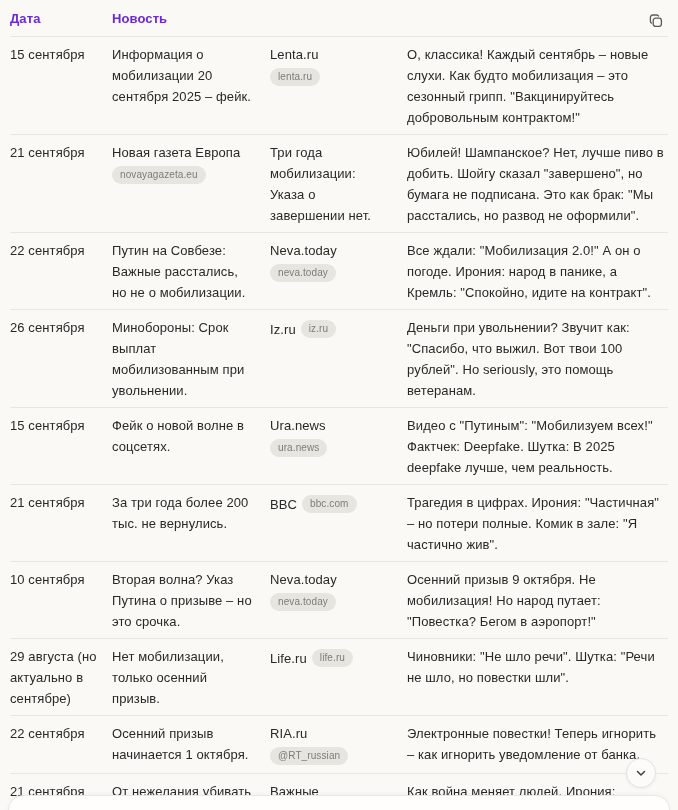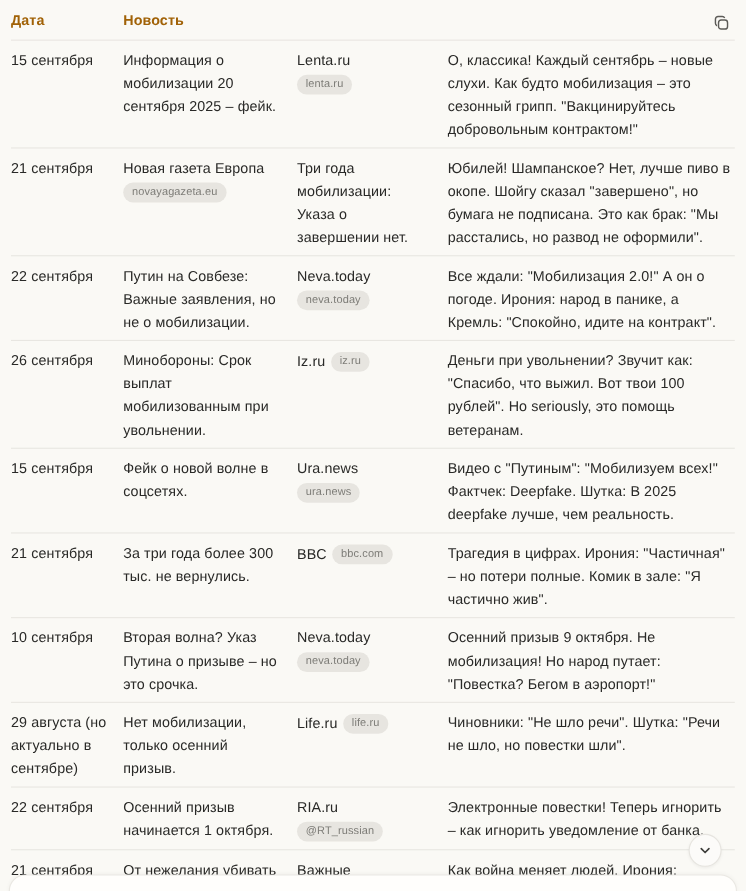--- a/index.html
+++ b/index.html
@@ -16,21 +16,21 @@
     grid-template-columns:102px 158px 116px 1fr;
     border-bottom:1px solid #e8e6e1;
   }
   .cell {
     font-size:13px;
     line-height:21px;
     padding:7px 14px 6px 0;
     letter-spacing:.1px;
   }
   .cell:last-child { padding-right:2px;margin-left:21px; }
-  .header .cell { font-weight:700; color:#a16207; padding-top:8px; padding-bottom:7px; }
+  .header .cell { font-weight:700; color:#6d28d9; padding-top:8px; padding-bottom:7px; }
   .header { position:relative; }
   .copy-btn {
     position:absolute; right:2px; top:12px;
     width:18px; height:18px; border:none; background:transparent;
     cursor:pointer; color:#5c5b57; padding:0;
   }
   .copy-btn svg { display:block; }
   .src-name { margin-right:5px; }
   .pill {
     display:inline-block;
@@ -88,26 +88,26 @@
     </div>
     <div class="cell">О, классика! Каждый сентябрь – новые слухи. Как будто мобилизация – это сезонный грипп. "Вакцинируйтесь добровольным контрактом!"</div>
   </div>
 
   <div class="row">
     <div class="cell">21 сентября</div>
     <div class="cell">
       <span class="src-name">Новая газета Европа</span><span class="pill">novayagazeta.eu</span>
     </div>
     <div class="cell">Три года мобилизации: Указа о завершении нет.</div>
-    <div class="cell">Юбилей! Шампанское? Нет, лучше пиво в окопе. Шойгу сказал "завершено", но бумага не подписана. Это как брак: "Мы расстались, но развод не оформили".</div>
+    <div class="cell">Юбилей! Шампанское? Нет, лучше пиво в добить. Шойгу сказал "завершено", но бумага не подписана. Это как брак: "Мы расстались, но развод не оформили".</div>
   </div>
 
   <div class="row">
     <div class="cell">22 сентября</div>
-    <div class="cell">Путин на Совбезе: Важные заявления, но не о мобилизации.</div>
+    <div class="cell">Путин на Совбезе: Важные расстались, но не о мобилизации.</div>
     <div class="cell">
       <span class="src-name">Neva.today</span><span class="pill">neva.today</span>
     </div>
     <div class="cell">Все ждали: "Мобилизация 2.0!" А он о погоде. Ирония: народ в панике, а Кремль: "Спокойно, идите на контракт".</div>
   </div>
 
   <div class="row">
     <div class="cell">26 сентября</div>
     <div class="cell">Минобороны: Срок выплат мобилизованным при увольнении.</div>
     <div class="cell">
@@ -120,21 +120,21 @@
     <div class="cell">15 сентября</div>
     <div class="cell">Фейк о новой волне в соцсетях.</div>
     <div class="cell">
       <span class="src-name">Ura.news</span><span class="pill">ura.news</span>
     </div>
     <div class="cell">Видео с "Путиным": "Мобилизуем всех!" Фактчек: Deepfake. Шутка: В 2025 deepfake лучше, чем реальность.</div>
   </div>
 
   <div class="row">
     <div class="cell">21 сентября</div>
-    <div class="cell">За три года более 300 тыс. не вернулись.</div>
+    <div class="cell">За три года более 200 тыс. не вернулись.</div>
     <div class="cell">
       <span class="src-name">BBC</span><span class="pill">bbc.com</span>
     </div>
     <div class="cell">Трагедия в цифрах. Ирония: "Частичная" – но потери полные. Комик в зале: "Я частично жив".</div>
   </div>
 
   <div class="row">
     <div class="cell">10 сентября</div>
     <div class="cell">Вторая волна? Указ Путина о призыве – но это срочка.</div>
     <div class="cell">

